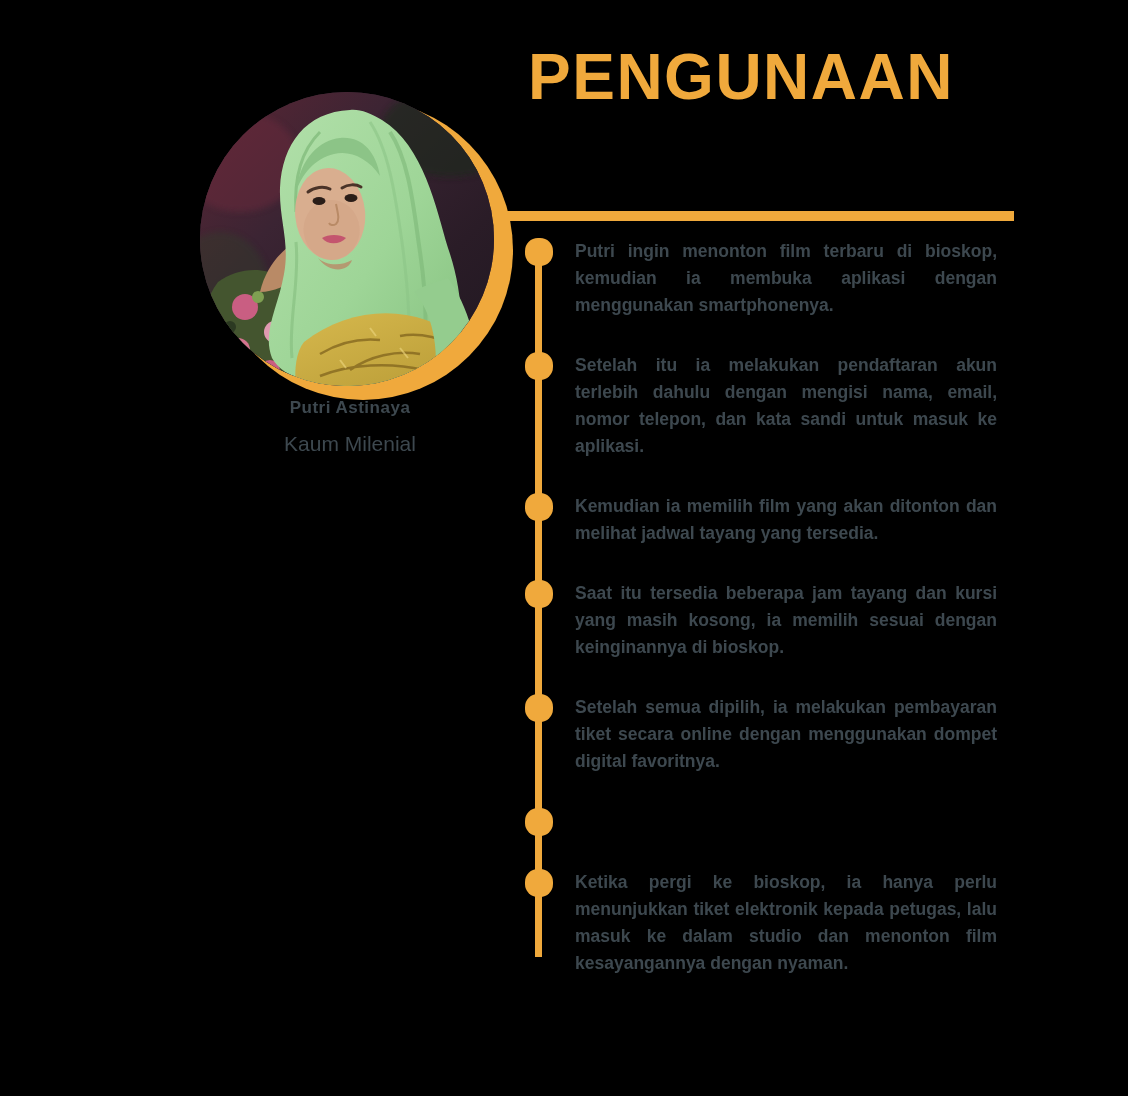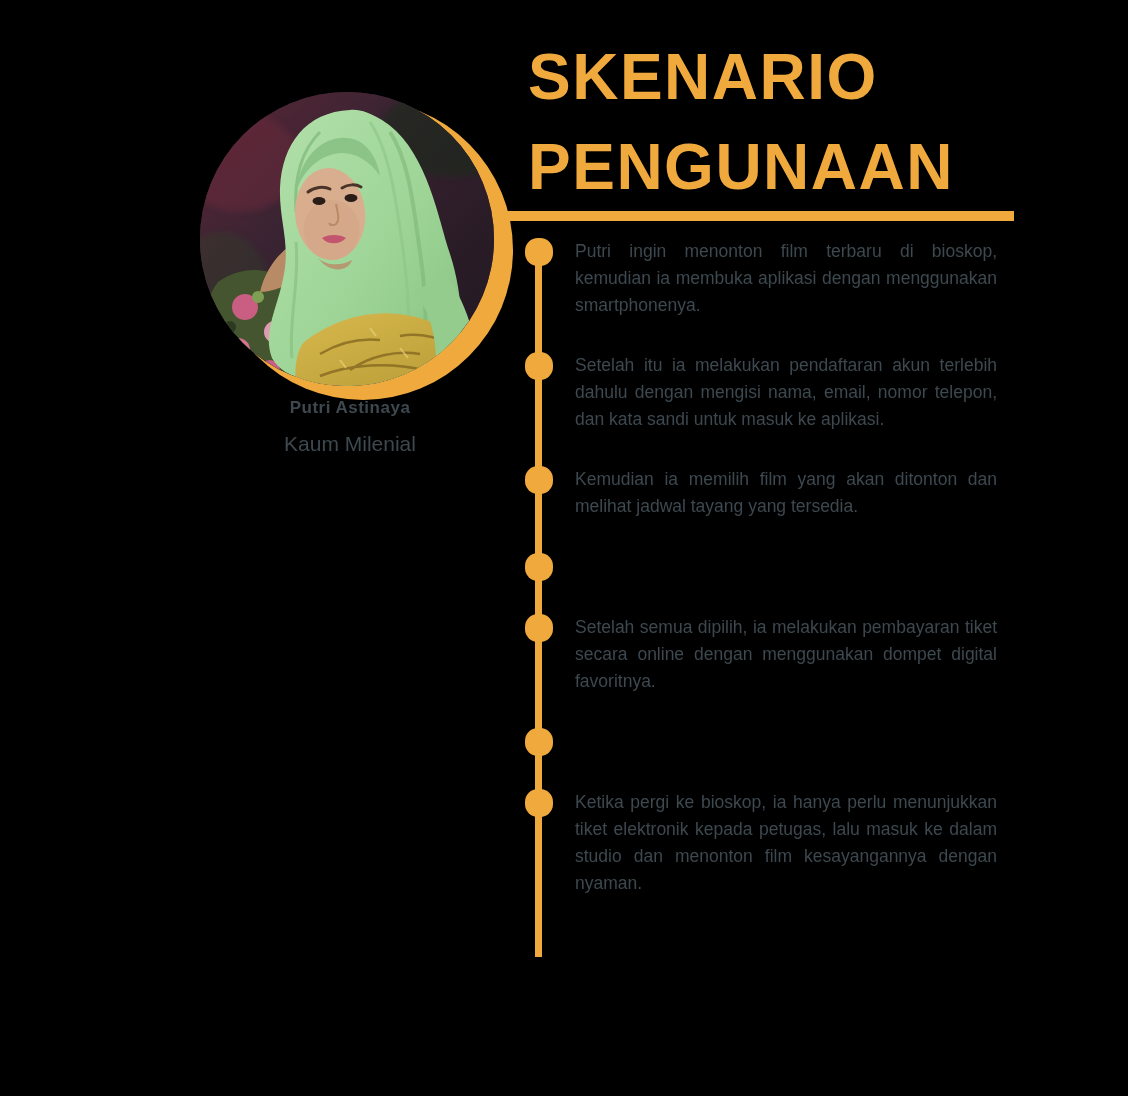--- a/index.html
+++ b/index.html
@@ -69,21 +69,21 @@
     margin-bottom:33px;
     min-height:28px;
   }
   .timeline-dot {
     position:absolute; left:0; top:0;
     width:28px; height:28px; border-radius:46%;
     background:#F0A93C;
   }
   .timeline-text {
     color:#3D484F;
-    font-size:17.5px; font-weight:normal;
+    font-size:17.5px; font-weight:bold;
     line-height:27px;
     text-align:justify;
     width:422px;
   }
 </style>
 </head>
 <body>
 
 <div class="page">
 
@@ -165,21 +165,20 @@
       <path d="M170,236 L176,244 M200,256 L208,266 M140,268 L146,276" stroke="#E8D077" stroke-width="2" opacity="0.7"></path>
 
       <path d="M214,200 C232,220 240,256 234,294 L278,294 C280,254 268,214 248,186 C236,190 222,194 214,200 Z" fill="#94CC8E"></path>
     </svg>
   </div>
 
   <div class="persona-name">Putri Astinaya</div>
   <div class="persona-segment">Kaum Milenial</div>
 
   <h1 class="title">
-    <span>SKENARIO</span>
     <span>PENGUNAAN</span>
   </h1>
   <div class="title-rule"></div>
   <div class="title-rule-notch"></div>
 
   <div class="timeline">
     <div class="timeline-line"></div>
 
     <div class="timeline-item">
       <div class="timeline-dot"></div>
@@ -191,20 +190,21 @@
       <div class="timeline-text">Setelah itu ia melakukan pendaftaran akun terlebih dahulu dengan mengisi nama, email, nomor telepon, dan kata sandi untuk masuk ke aplikasi.</div>
     </div>
 
     <div class="timeline-item">
       <div class="timeline-dot"></div>
       <div class="timeline-text">Kemudian ia memilih film yang akan ditonton dan melihat jadwal tayang yang tersedia.</div>
     </div>
 
     <div class="timeline-item">
       <div class="timeline-dot"></div>
+      <div class="timeline-text">Saat itu tersedia beberapa jam tayang dan kursi yang masih kosong, ia memilih sesuai dengan keinginannya di bioskop.</div>
     </div>
 
     <div class="timeline-item">
       <div class="timeline-dot"></div>
       <div class="timeline-text">Setelah semua dipilih, ia melakukan pembayaran tiket secara online dengan menggunakan dompet digital favoritnya.</div>
     </div>
 
     <div class="timeline-item">
       <div class="timeline-dot"></div>
     </div>

